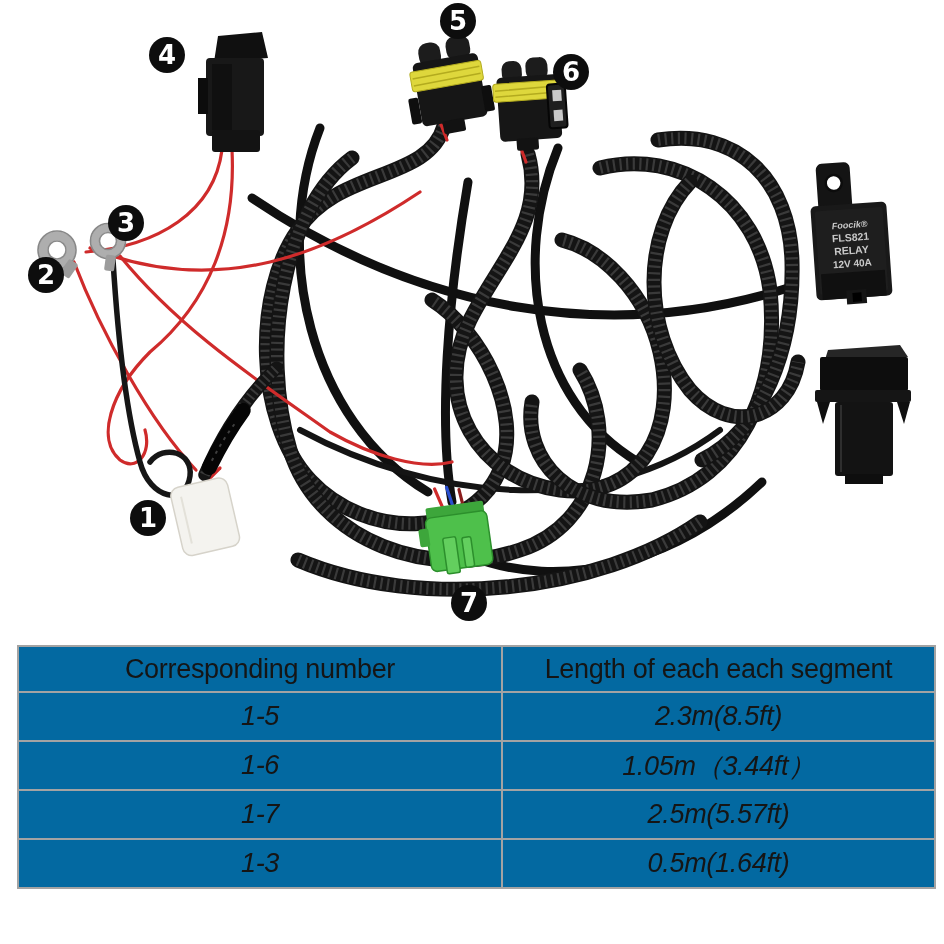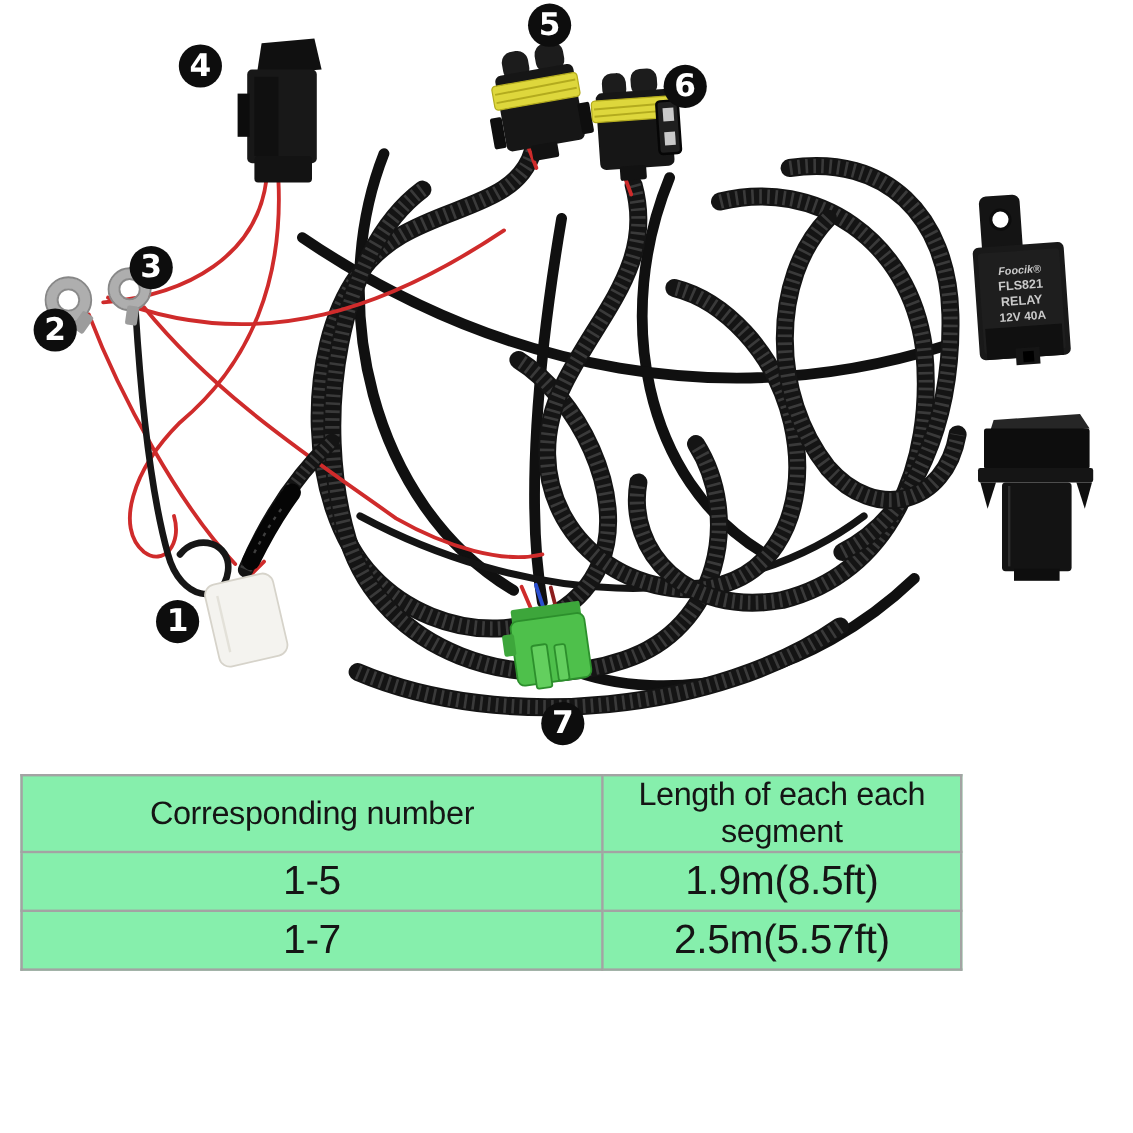--- a/index.html
+++ b/index.html
@@ -15,26 +15,26 @@
   .rib{fill:none;stroke:#3a3a3a;stroke-width:12;stroke-dasharray:2.2 4.4;stroke-linecap:butt;}
   .loom-sm{fill:none;stroke:#141414;stroke-width:13;stroke-linecap:round;}
   .rib-sm{fill:none;stroke:#3a3a3a;stroke-width:10;stroke-dasharray:2 4;stroke-linecap:butt;}
   .wire{fill:none;stroke-width:3.2;stroke-linecap:round;}
   .gwire{fill:none;stroke:#161616;stroke-width:5.5;stroke-linecap:round;}
   .badge-num{font-family:"DejaVu Sans",sans-serif;font-size:26px;font-weight:bold;fill:#ffffff;
              text-anchor:middle;dominant-baseline:central;}
   .relay-text{font-family:"Liberation Sans",sans-serif;fill:#c9c9c9;text-anchor:middle;font-weight:bold;}
 
   
-  .spec-table{position:absolute;left:17px;top:645px;width:785px;border-collapse:collapse;
-              table-layout:fixed;background:#86efac;}
+  .spec-table{position:absolute;left:17px;top:645px;width:919px;border-collapse:collapse;
+              table-layout:fixed;background:#0369a1;}
   .spec-table th,.spec-table td{border:2px solid #a3a3a3;text-align:center;vertical-align:middle;
               color:#151515;padding:0;font-weight:400;letter-spacing:-0.3px;}
   .spec-table th{height:44px;font-size:27px;}
-  .spec-table td{height:47px;font-size:34px;}
+  .spec-table td{height:47px;font-size:27px;font-style:italic;}
   .col-num{width:484px;}
 </style>
 </head>
 <body>
 
 <div class="page">
 
   <div class="photo-area">
     <svg width="944" height="645" viewBox="0 0 944 645">
 
@@ -211,22 +211,30 @@
       </colgroup>
     <thead>
       <tr>
         <th>Corresponding number</th>
         <th>Length of each each segment</th>
       </tr>
     </thead>
     <tbody>
       <tr>
         <td>1-5</td>
-        <td>1.9m(8.5ft)</td>
+        <td>2.3m(8.5ft)</td>
+      </tr>
+      <tr>
+        <td>1-6</td>
+        <td>1.05m（3.44ft）</td>
       </tr>
       <tr>
         <td>1-7</td>
         <td>2.5m(5.57ft)</td>
       </tr>
+      <tr>
+        <td>1-3</td>
+        <td>0.5m(1.64ft)</td>
+      </tr>
     </tbody>
   </table>
 
 </div>
 
 </body></html>

